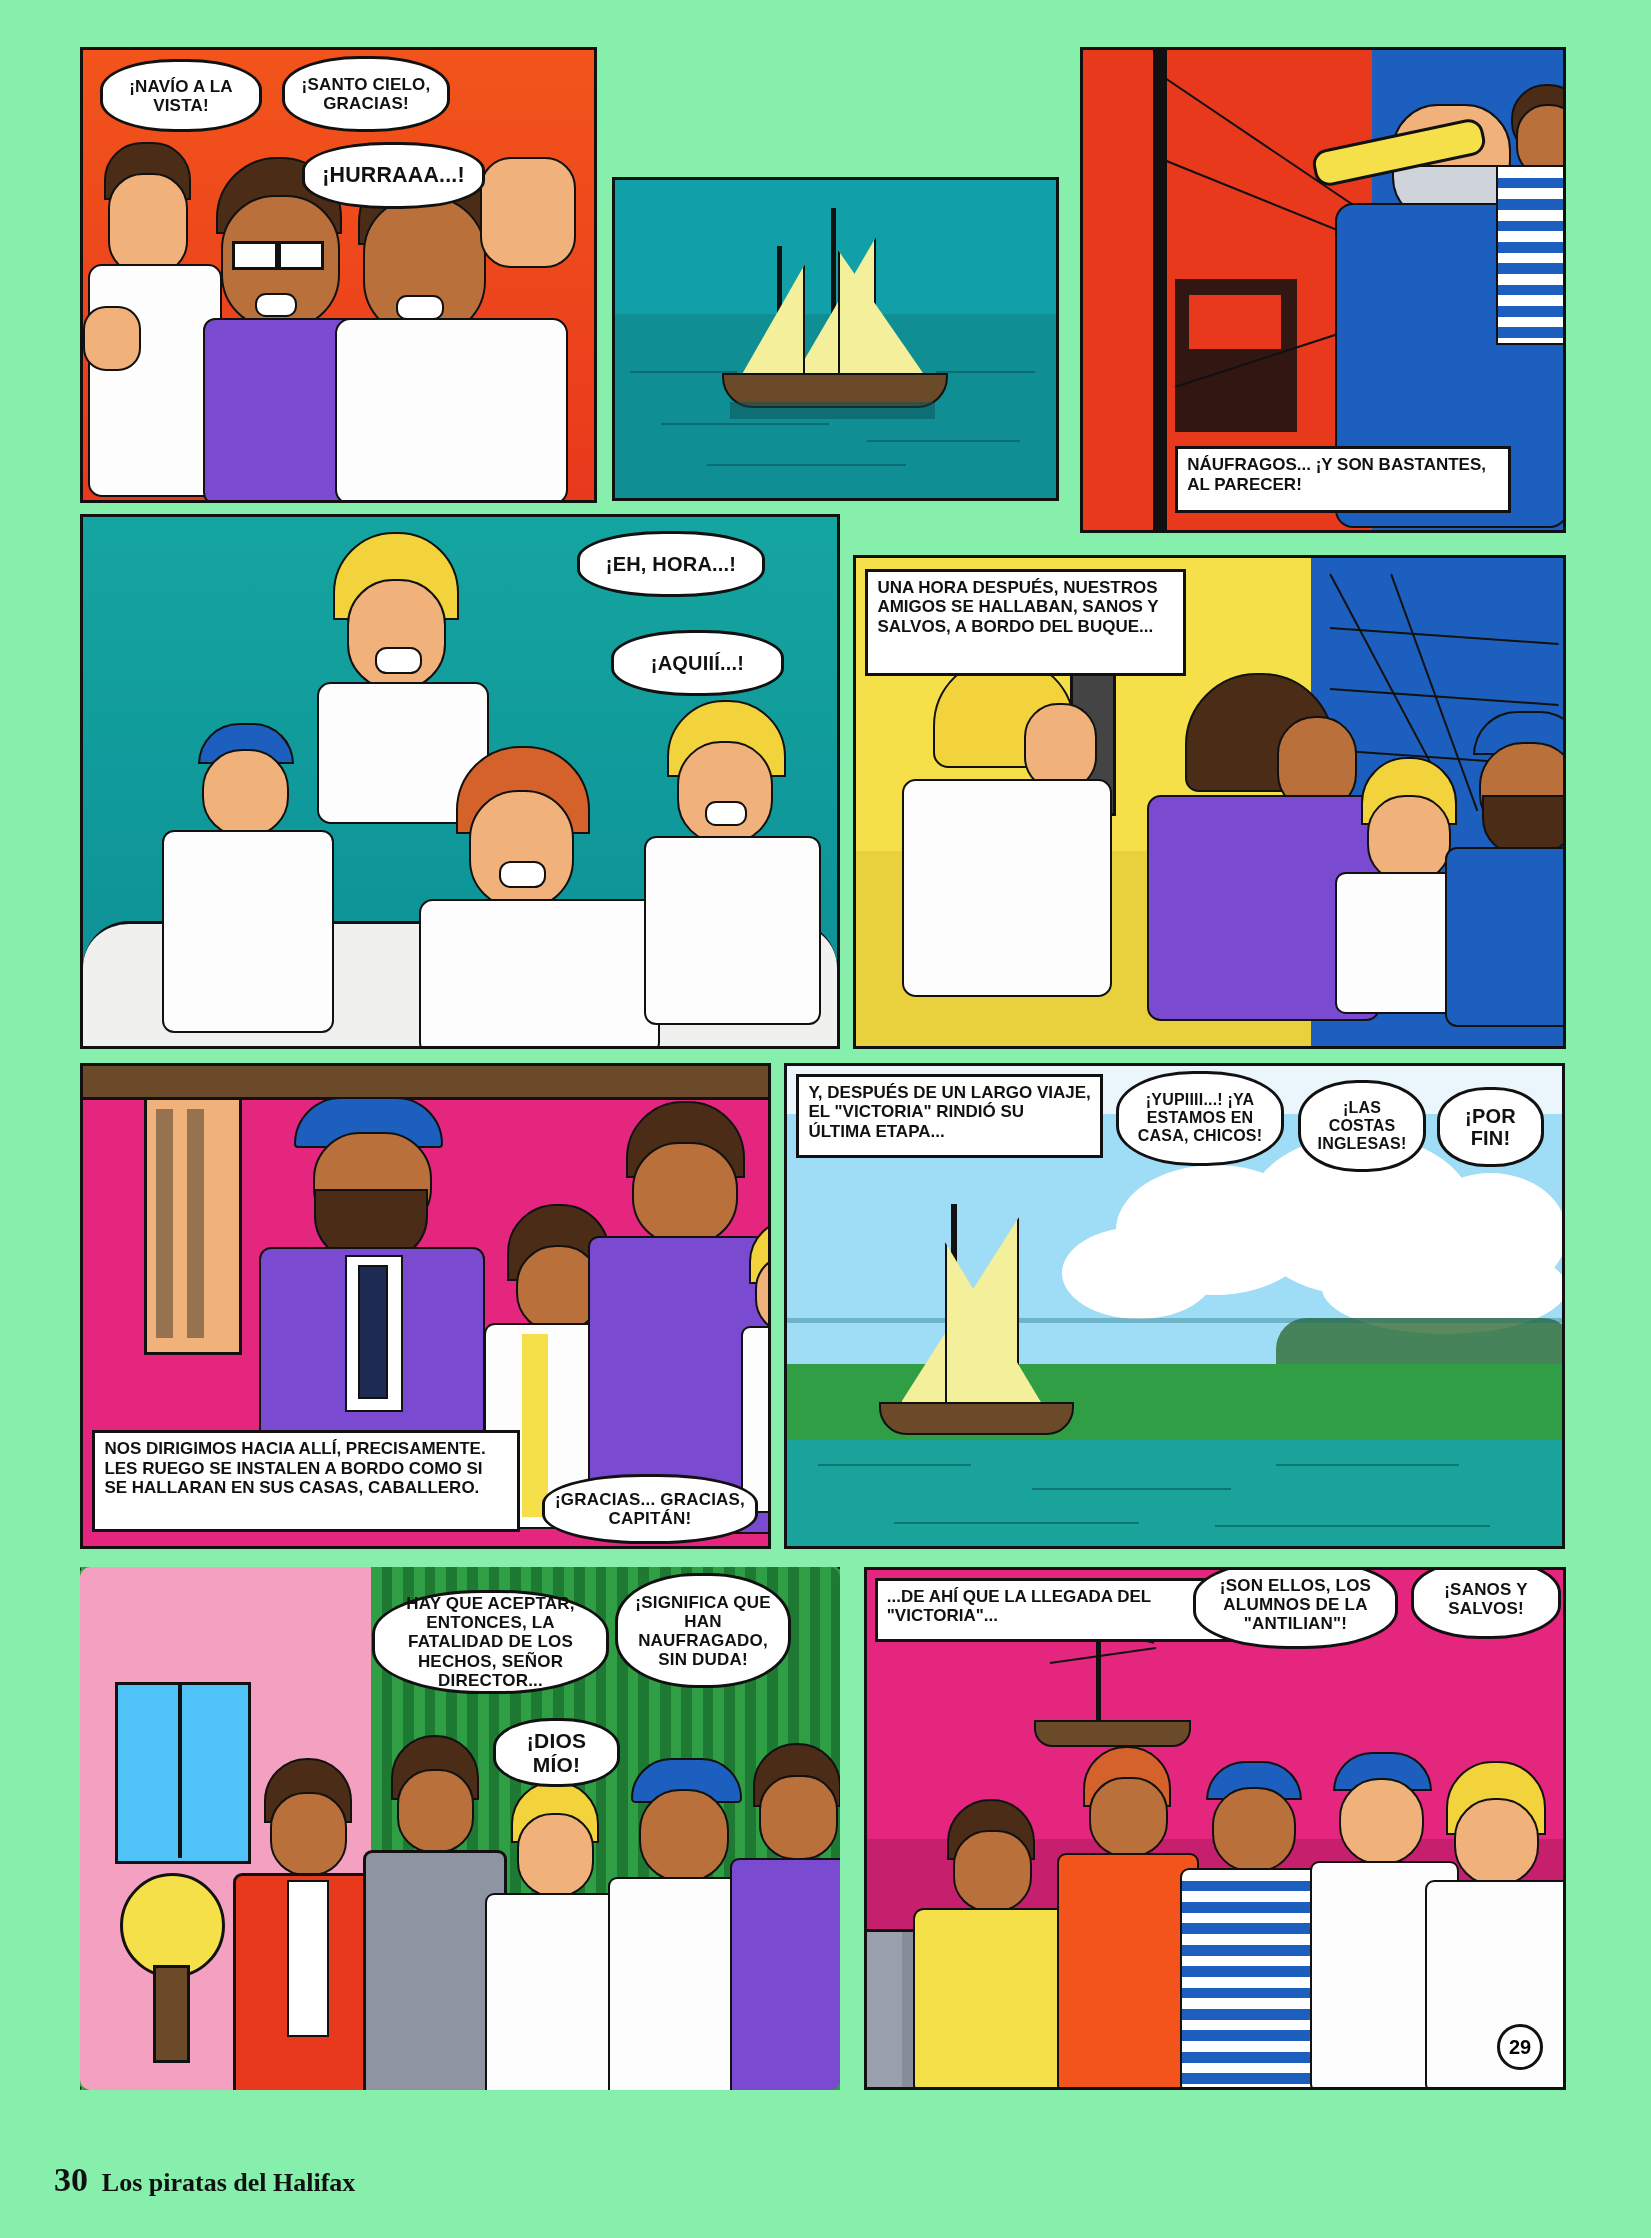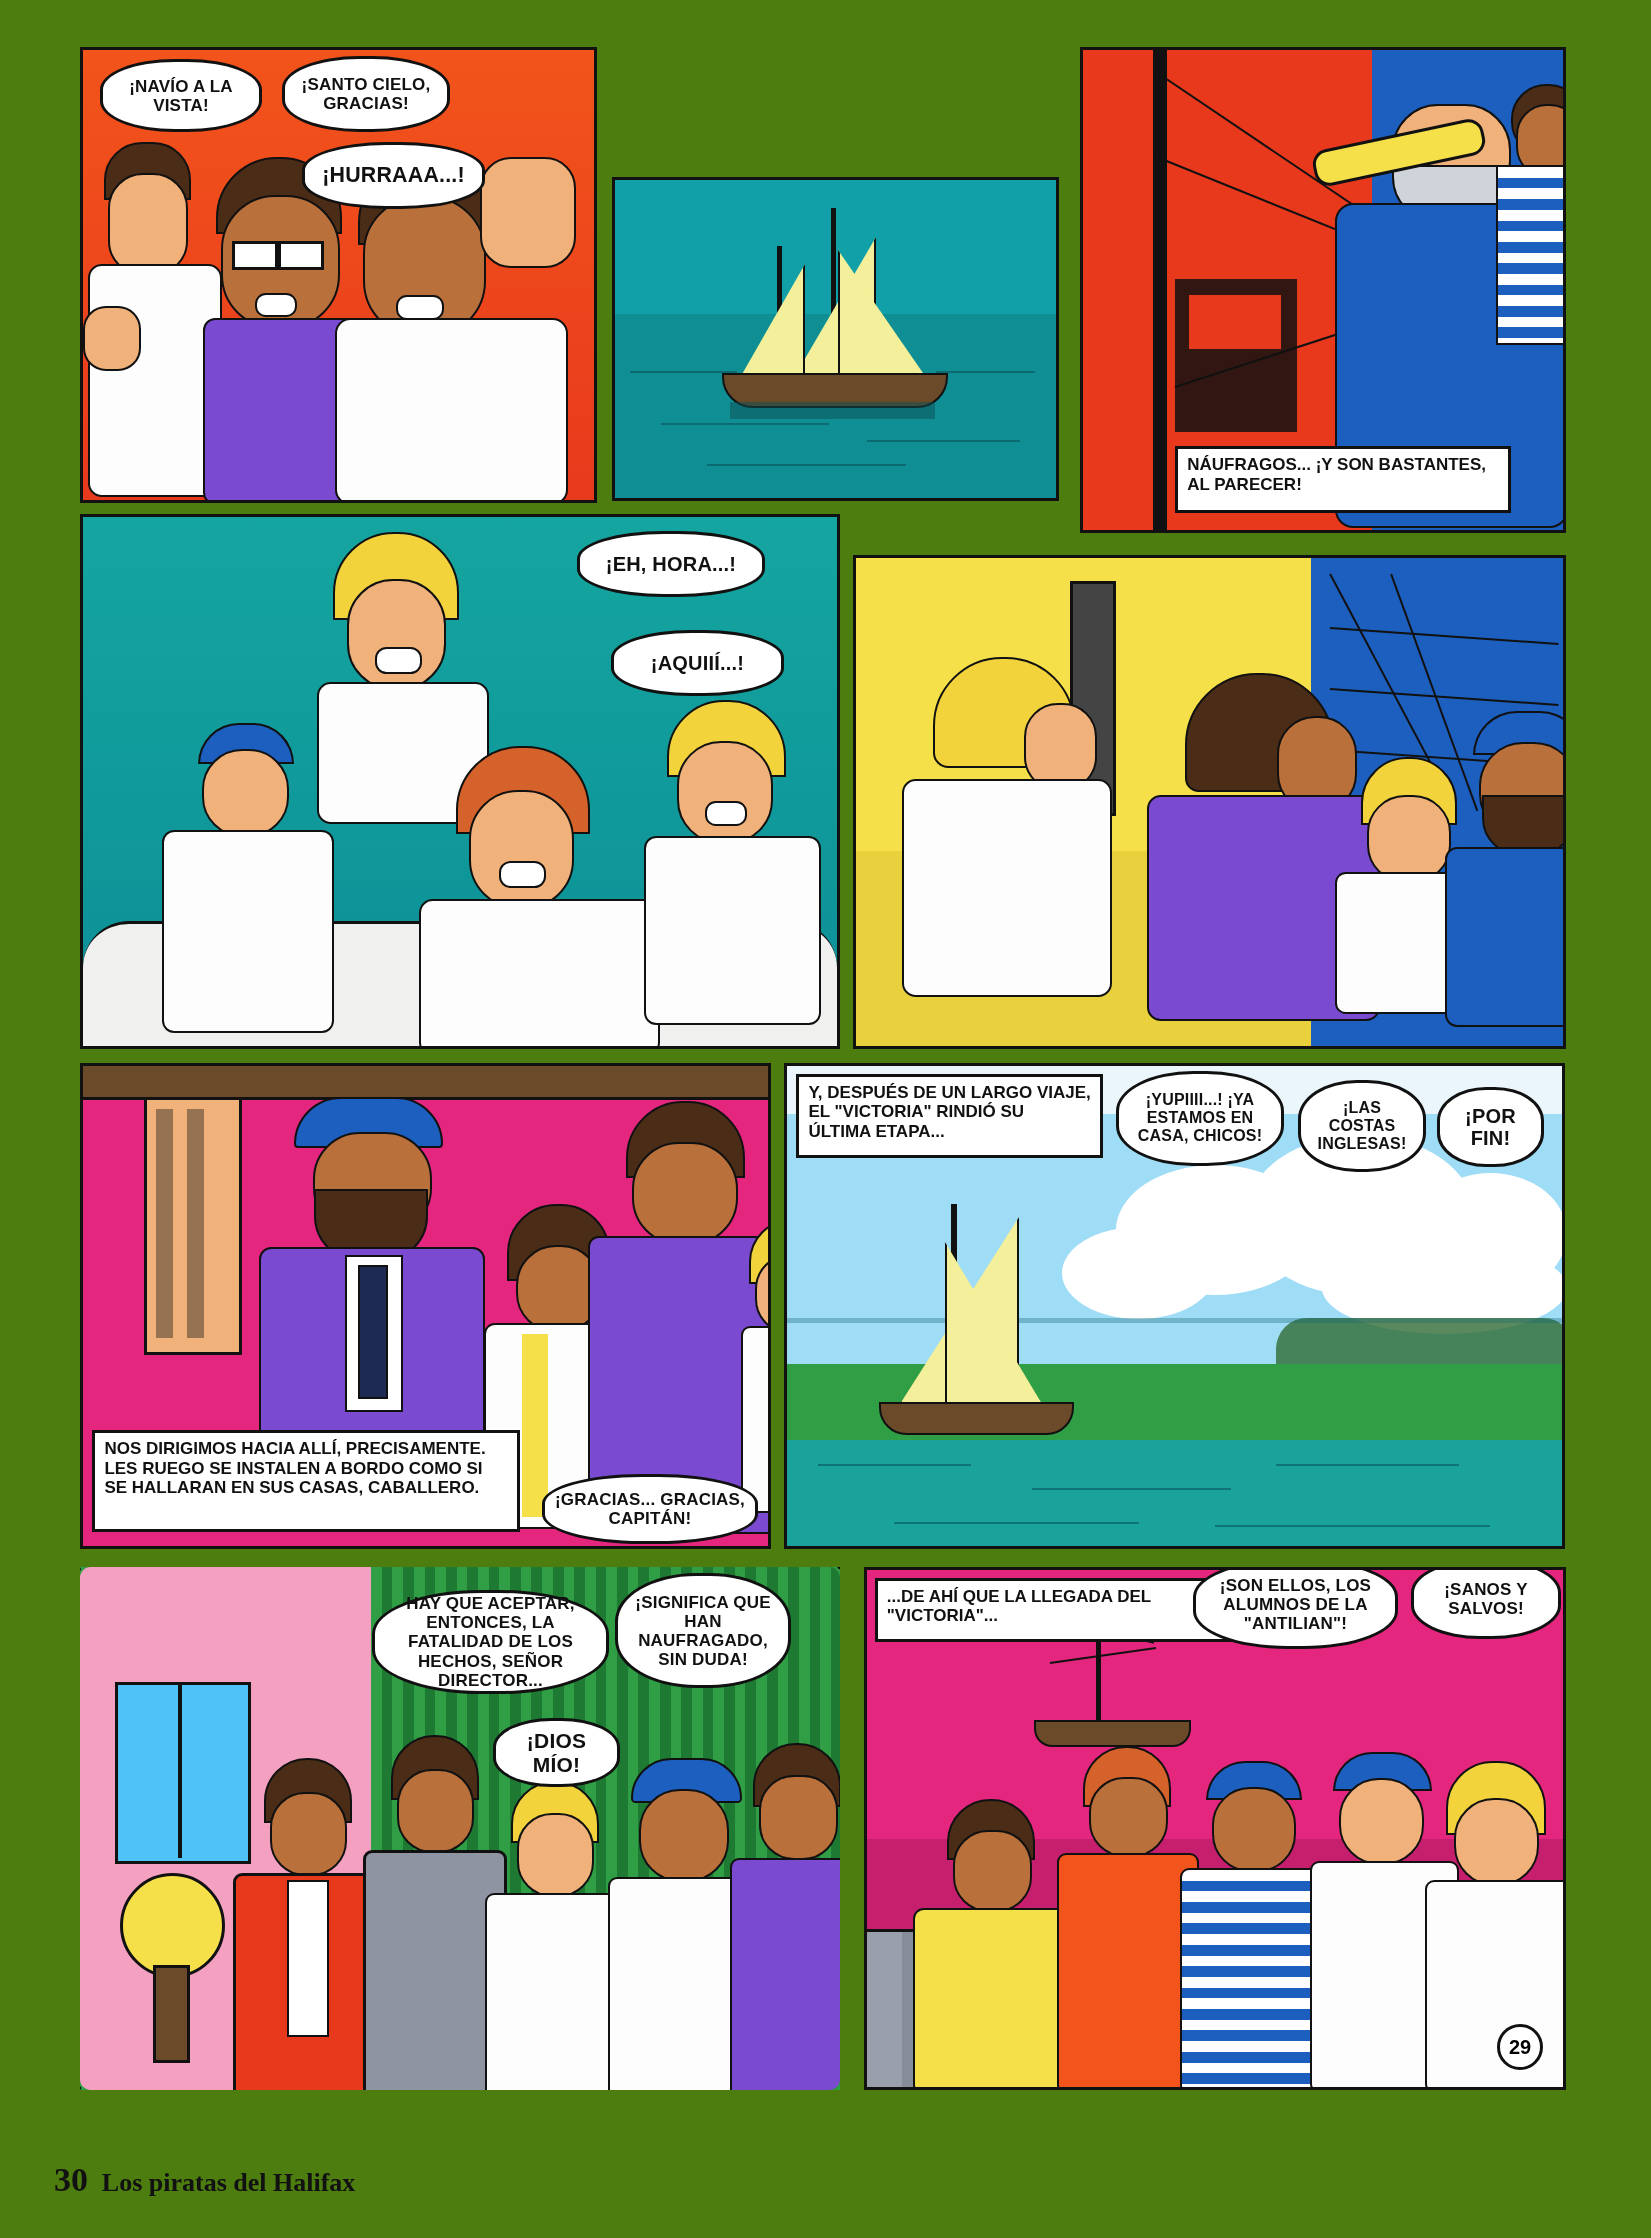--- a/index.html
+++ b/index.html
@@ -1,17 +1,17 @@
 <!DOCTYPE html>
 <html style="font-size:12.2px"><head>
 <meta charset="utf-8">
 <style>
   html,body{margin:0;padding:0;background:#fdfdfb;}
   body{width:1651px;height:2239px;font-family:"Liberation Sans",sans-serif;position:relative;overflow:hidden;}
-  .page{position:absolute;inset:0;background:#4d7c0f;}
+  .page{position:absolute;inset:0;background:#86efac;}
 
   
   .panel{position:absolute;border:3.8px solid #111;box-sizing:border-box;overflow:hidden;}
   .panel .art{position:absolute;inset:0;}
 
   
   .balloon{position:absolute;background:#fff;border:3.1px solid #111;border-radius:46% 46% 46% 46%/42% 42% 42% 42%;
            display:flex;align-items:center;justify-content:center;text-align:center;box-sizing:border-box;
            font-family:"Liberation Sans",sans-serif;font-weight:700;color:#111;letter-spacing:0.2px;z-index:6;padding:4.6px 7.6px;}
   .balloon span{display:block;line-height:1.12;}
@@ -217,20 +217,23 @@
         <div class="shirt-w" style="position:absolute;left:4.6px;top:115px;width:145px;height:138px;border-radius:10.7px;"></div>
       </div>
 
       <div class="fig" style="left:589px;top:153px;width:168px;height:306px;">
         <div class="cap-b" style="position:absolute;left:27.5px;top:0;width:107px;height:40px;border-radius:54px 54px 0 0;"></div>
         <div class="skinB" style="position:absolute;left:34px;top:31px;width:95px;height:92px;border-radius:44px;"></div>
         <div class="hair-d" style="position:absolute;left:37px;top:84px;width:89px;height:57px;border-radius:0 0 38px 38px;"></div>
         <div class="shirt-b" style="position:absolute;left:0px;top:136px;width:168px;height:176px;border-radius:12.2px;"></div>
       </div>
     </div>
+    <div class="caption" style="left:9.2px;top:10.7px;width:321px;height:107px;font-size:17px;">
+      <span>UNA HORA DESPUÉS, NUESTROS AMIGOS SE HALLABAN, SANOS Y SALVOS, A BORDO DEL BUQUE...</span>
+    </div>
   </div>
 
   <div class="panel" style="left:80px;top:1063px;width:691px;height:486px;background:#e4267f;">
     <div class="art">
       <div style="position:absolute;inset:0;background:#e4267f;"></div>
       <div style="position:absolute;left:61px;top:31px;width:92px;height:252px;background:#f0b27a;border:3.1px solid #111;"></div>
       <div style="position:absolute;left:73px;top:43px;width:17px;height:229px;background:#111;opacity:.4;"></div>
       <div style="position:absolute;left:104px;top:43px;width:17px;height:229px;background:#111;opacity:.4;"></div>
       <div style="position:absolute;left:0;top:0;width:100%;height:31px;background:#6b4a2a;border-bottom:3.1px solid #111;"></div>
 

